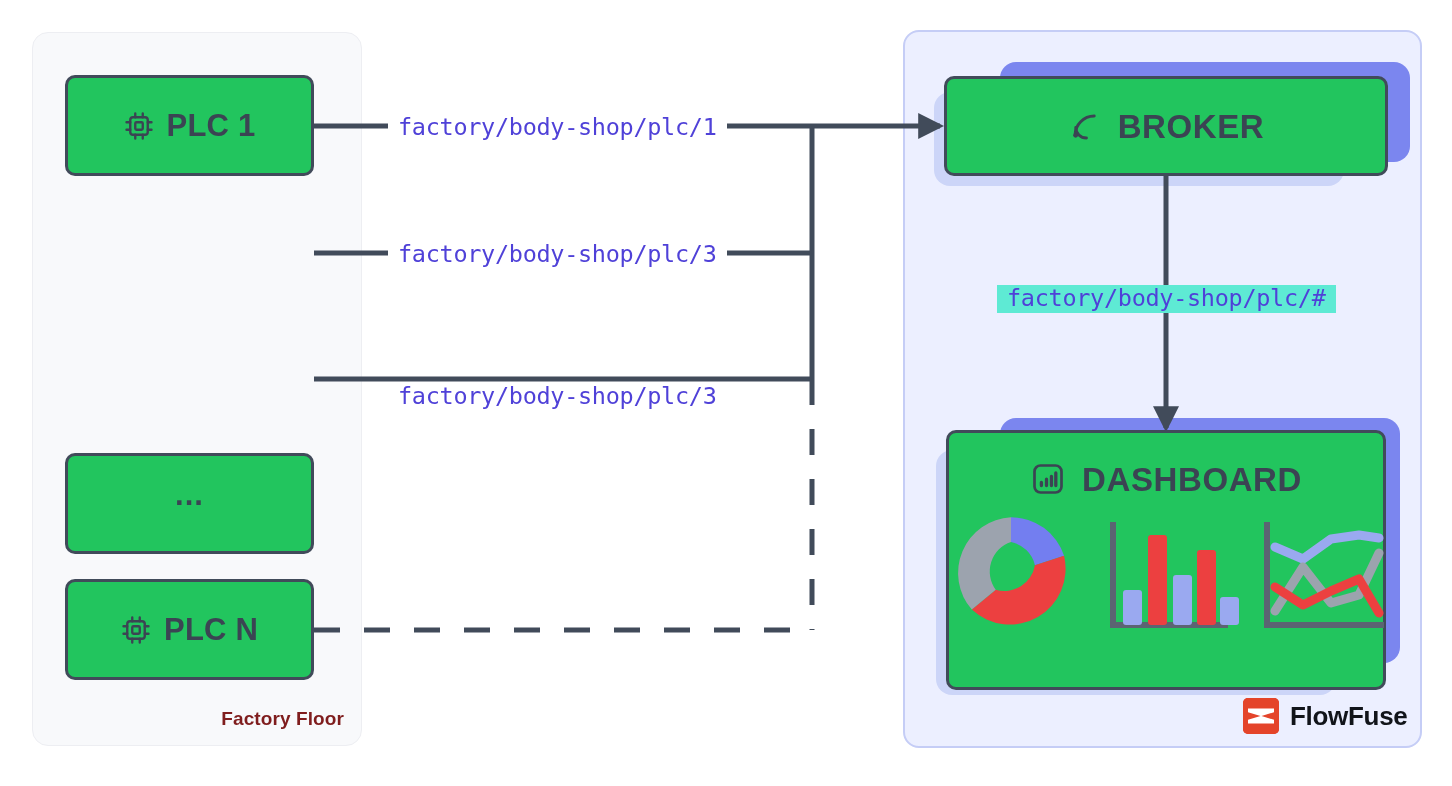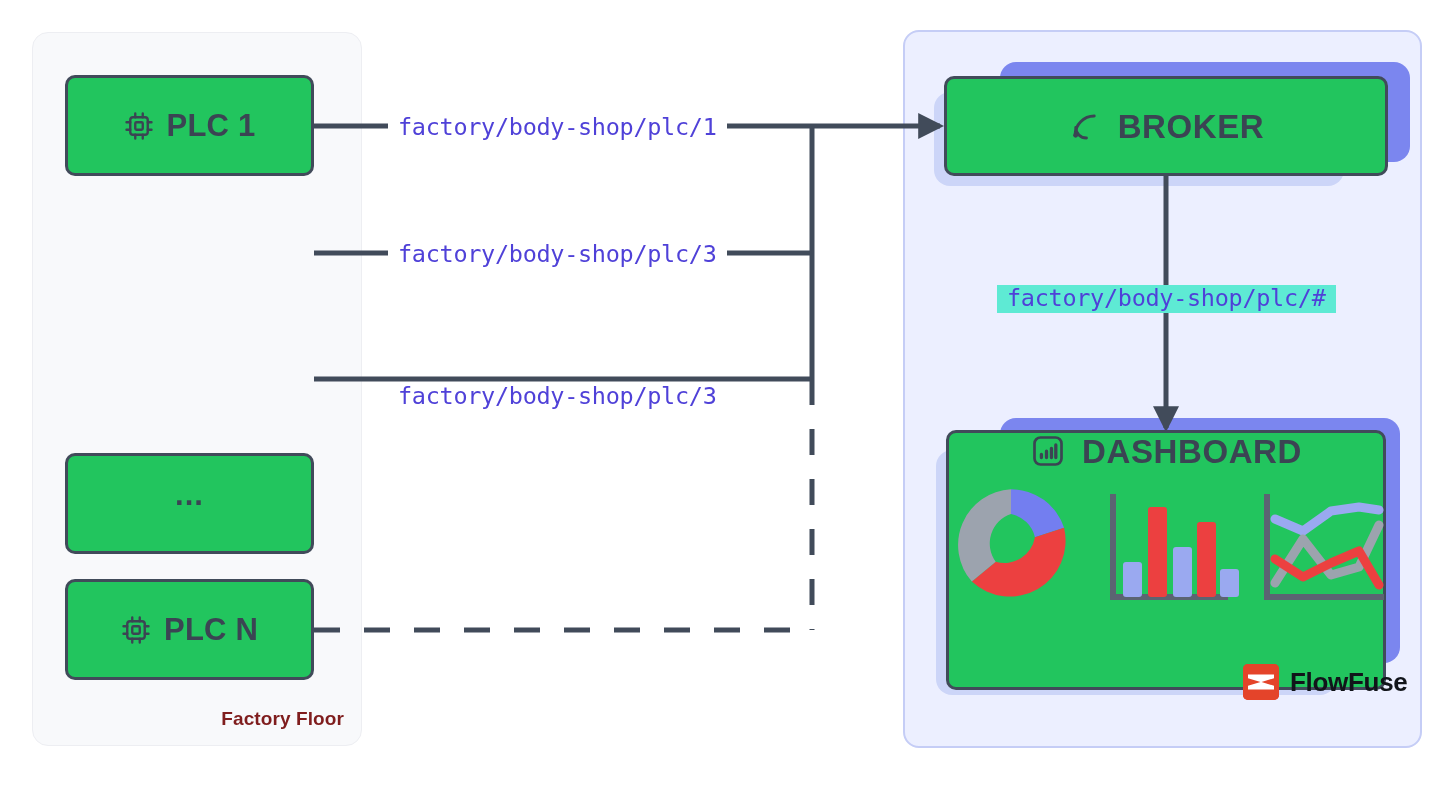--- a/index.html
+++ b/index.html
@@ -133,20 +133,21 @@
   }
 
   
   #dashboard-card {
     left: 946px;
     top: 430px;
     width: 440px;
     height: 260px;
     flex-direction: column;
     justify-content: flex-start;
+    padding-top: 28px;
   }
   #dash-shadow-top { left: 1000px; top: 418px; width: 400px; height: 245px; }
   #dash-shadow-bottom { left: 936px; top: 450px; width: 400px; height: 245px; }
   #dash-header { margin-bottom: 14px; }
 
   .mini-charts {
     display: flex;
     align-items: flex-end;
     justify-content: center;
     gap: 34px;
@@ -165,21 +166,21 @@
     line-height: 1;
     padding: 2px 10px;
   }
   .topic.on-white { background: #ffffff; }
   .topic.on-cloud { background: #5eead4; }
 
   
   #flowfuse {
     position: absolute;
     left: 1243px;
-    top: 664px;
+    top: 698px;
     display: flex;
     align-items: center;
     gap: 11px;
     z-index: 8;
   }
   #flowfuse-mark {
     width: 36px;
     height: 36px;
     border-radius: 5px;
     background: #e4442a;

